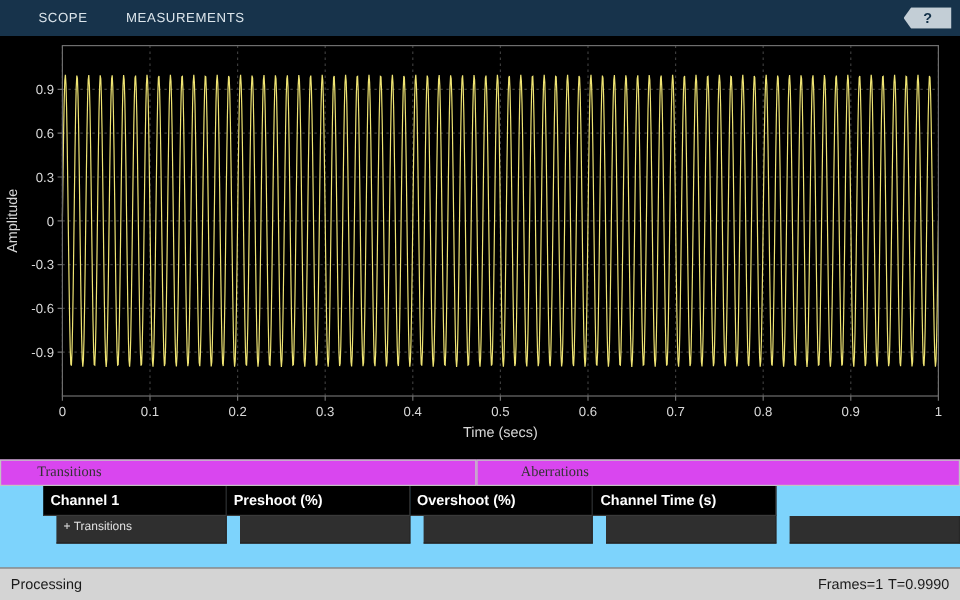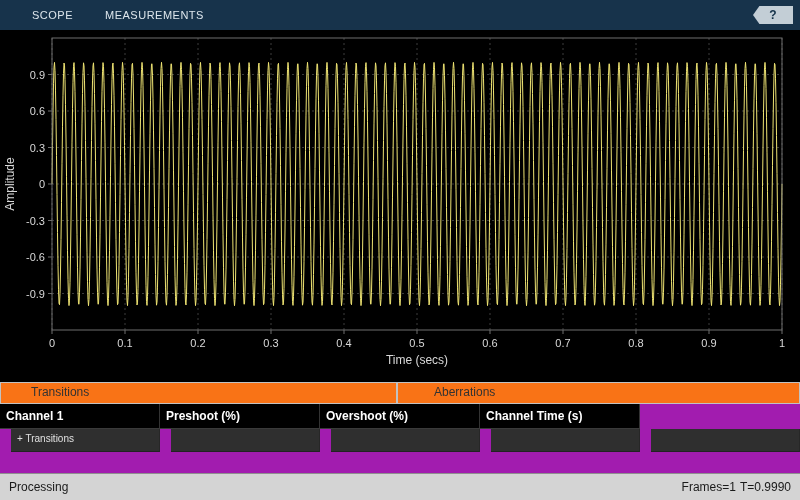--- a/index.html
+++ b/index.html
@@ -18,26 +18,26 @@
     background:#c3ced6; clip-path:polygon(0 50%, 16% 0, 100% 0, 100% 100%, 16% 100%);
     display:flex; align-items:center; justify-content:center;
     font-size:12px; font-weight:700; color:#123048; cursor:pointer;
   }
   
   .plot-wrap { flex:0 0 348px; background:#000; }
   svg text { font-family:"Liberation Sans", sans-serif; }
   
   .panel-bar { flex:0 0 22px; display:flex; background:#e4e4e4; }
   .panel-header {
-    flex:1; background:#f97316; border:1px solid #c2c2c2;
-    font-size:12px; color:#333; line-height:19px; padding-left:30px; cursor:pointer;
+    flex:1; background:#d946ef; border:1px solid #c2c2c2;
+    font-size:12px; color:#333; line-height:19px; padding-left:30px; cursor:pointer;font-family:Liberation Serif, serif;
   }
   .panel-header + .panel-header { border-left:1px solid #c2c2c2;padding-left:36px; }
   
-  .mtable { flex:1; background:#a21caf; display:flex; flex-direction:column; }
+  .mtable { flex:1; background:#7dd3fc; display:flex; flex-direction:column;padding-left:36px; }
   .trow { display:grid; grid-template-columns:repeat(5,1fr); }
   .trow.thead .cell {
     background:#000; color:#fff; font-weight:700; font-size:12px;
     padding:5px 6px; border-right:1px solid #333; border-bottom:1px solid #3a3a3a;
     white-space:nowrap; overflow:hidden;
   }
   .trow.tbody .cell {
     background:#2f2f2f; color:#e0e0e0; font-size:10px; height:23px;
     padding:4px 6px; border-right:1px solid #272727; border-bottom:1px solid #222;
     white-space:nowrap; overflow:hidden;margin-left:11px;

